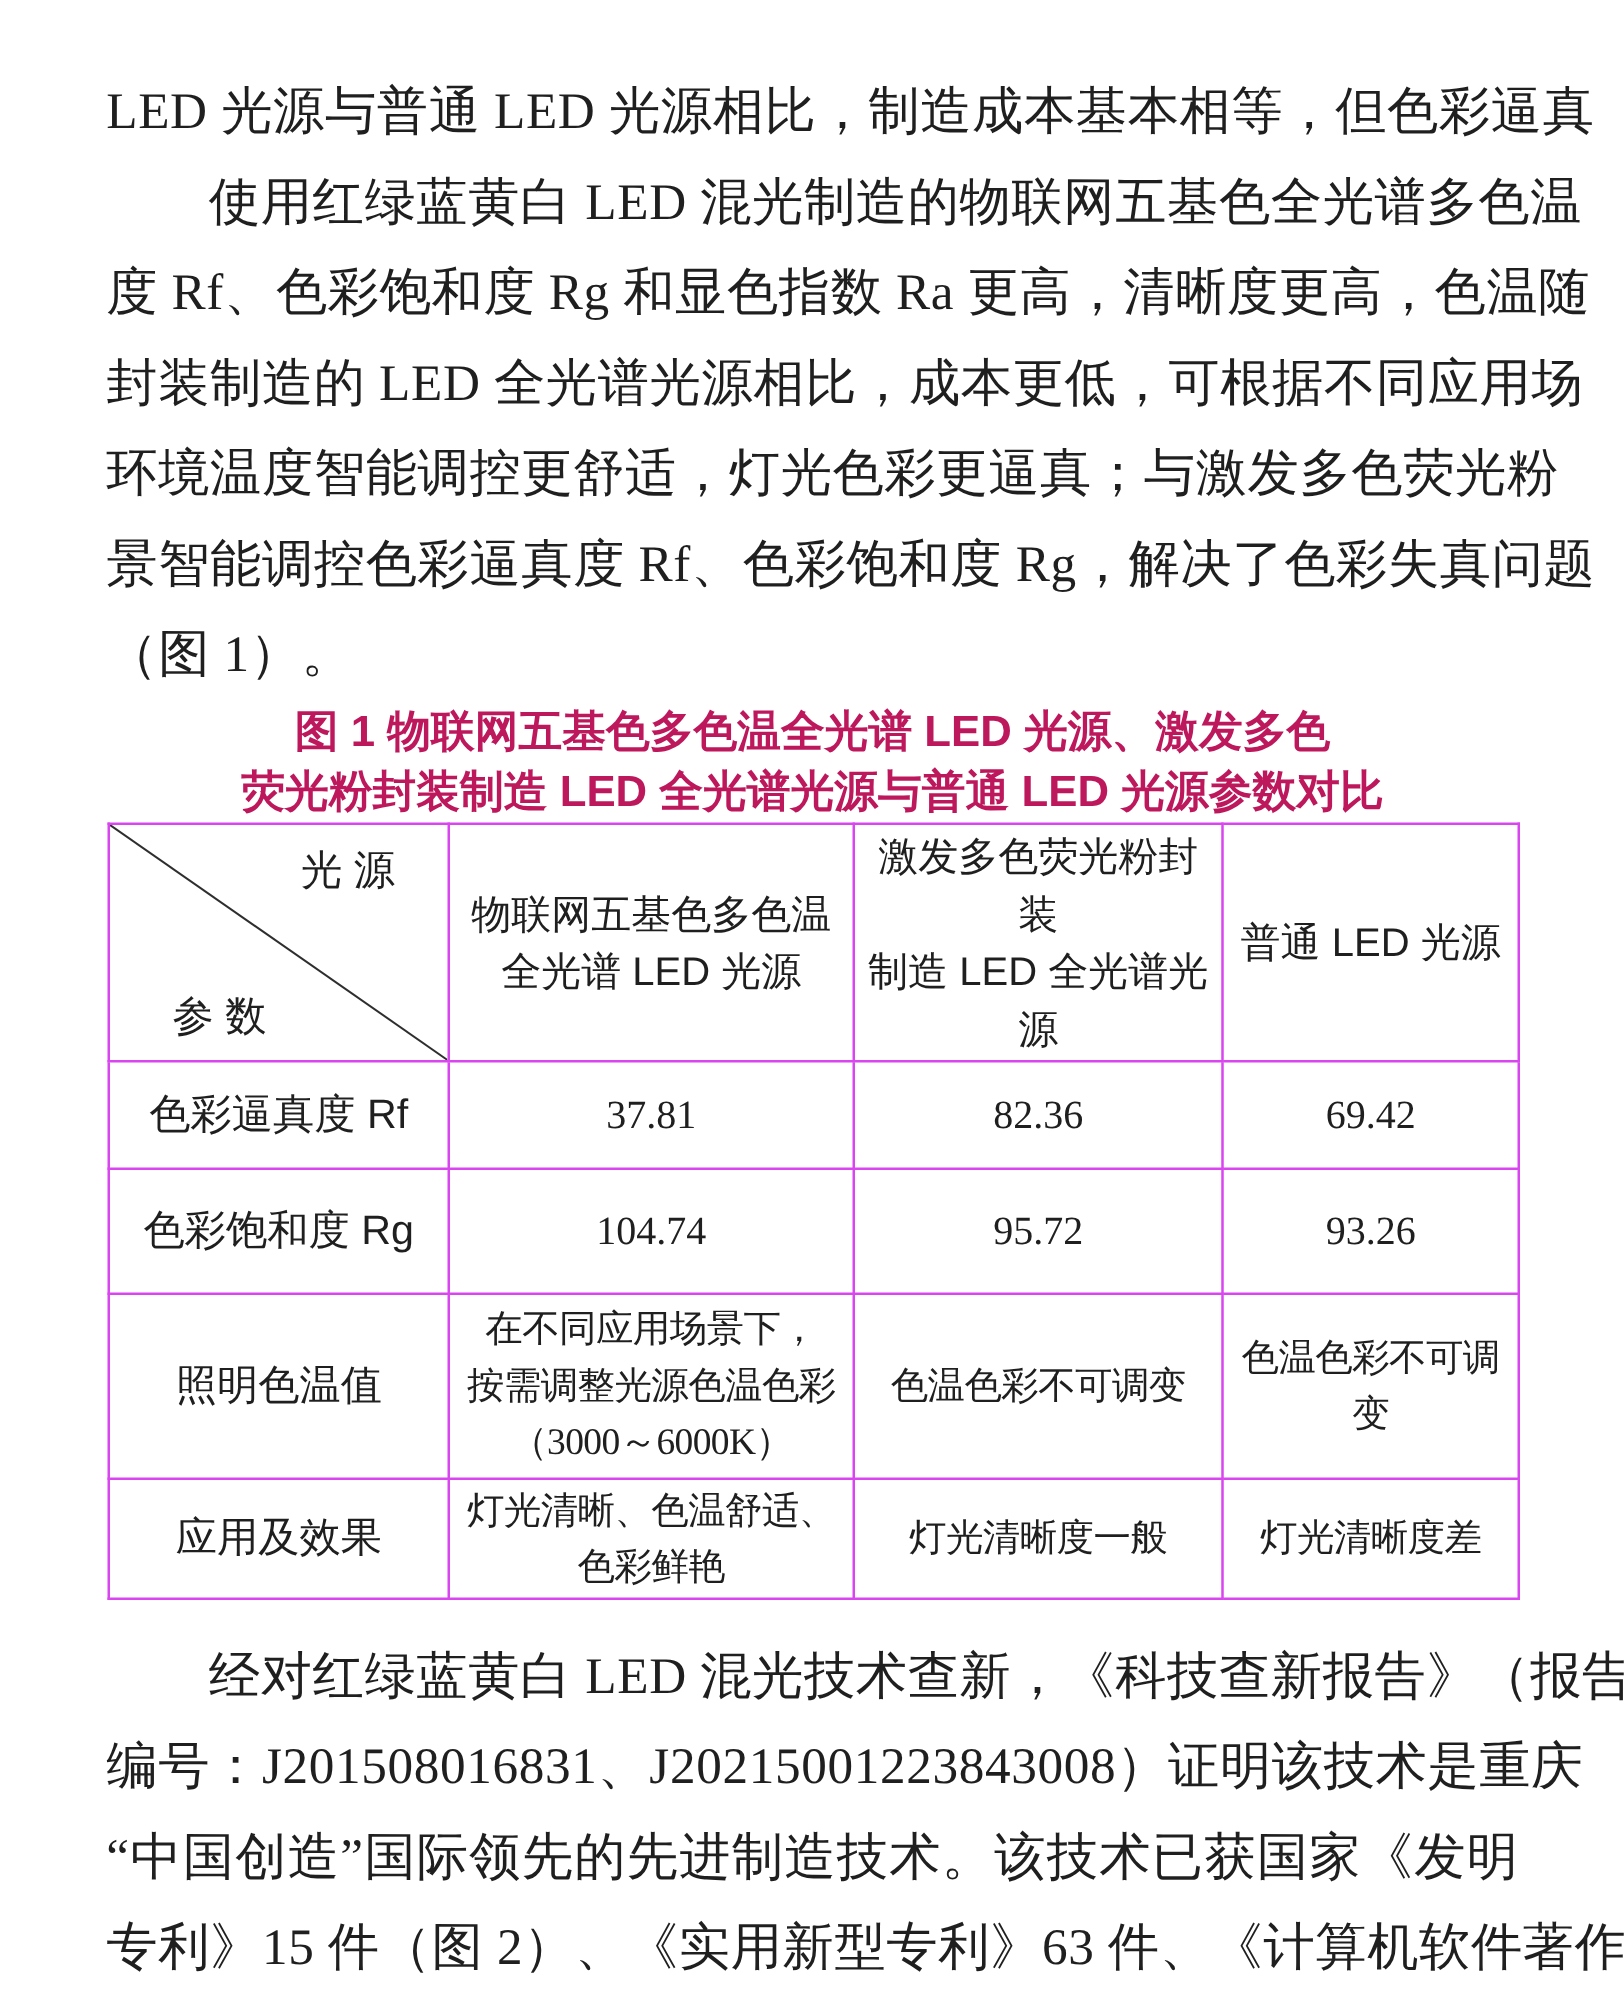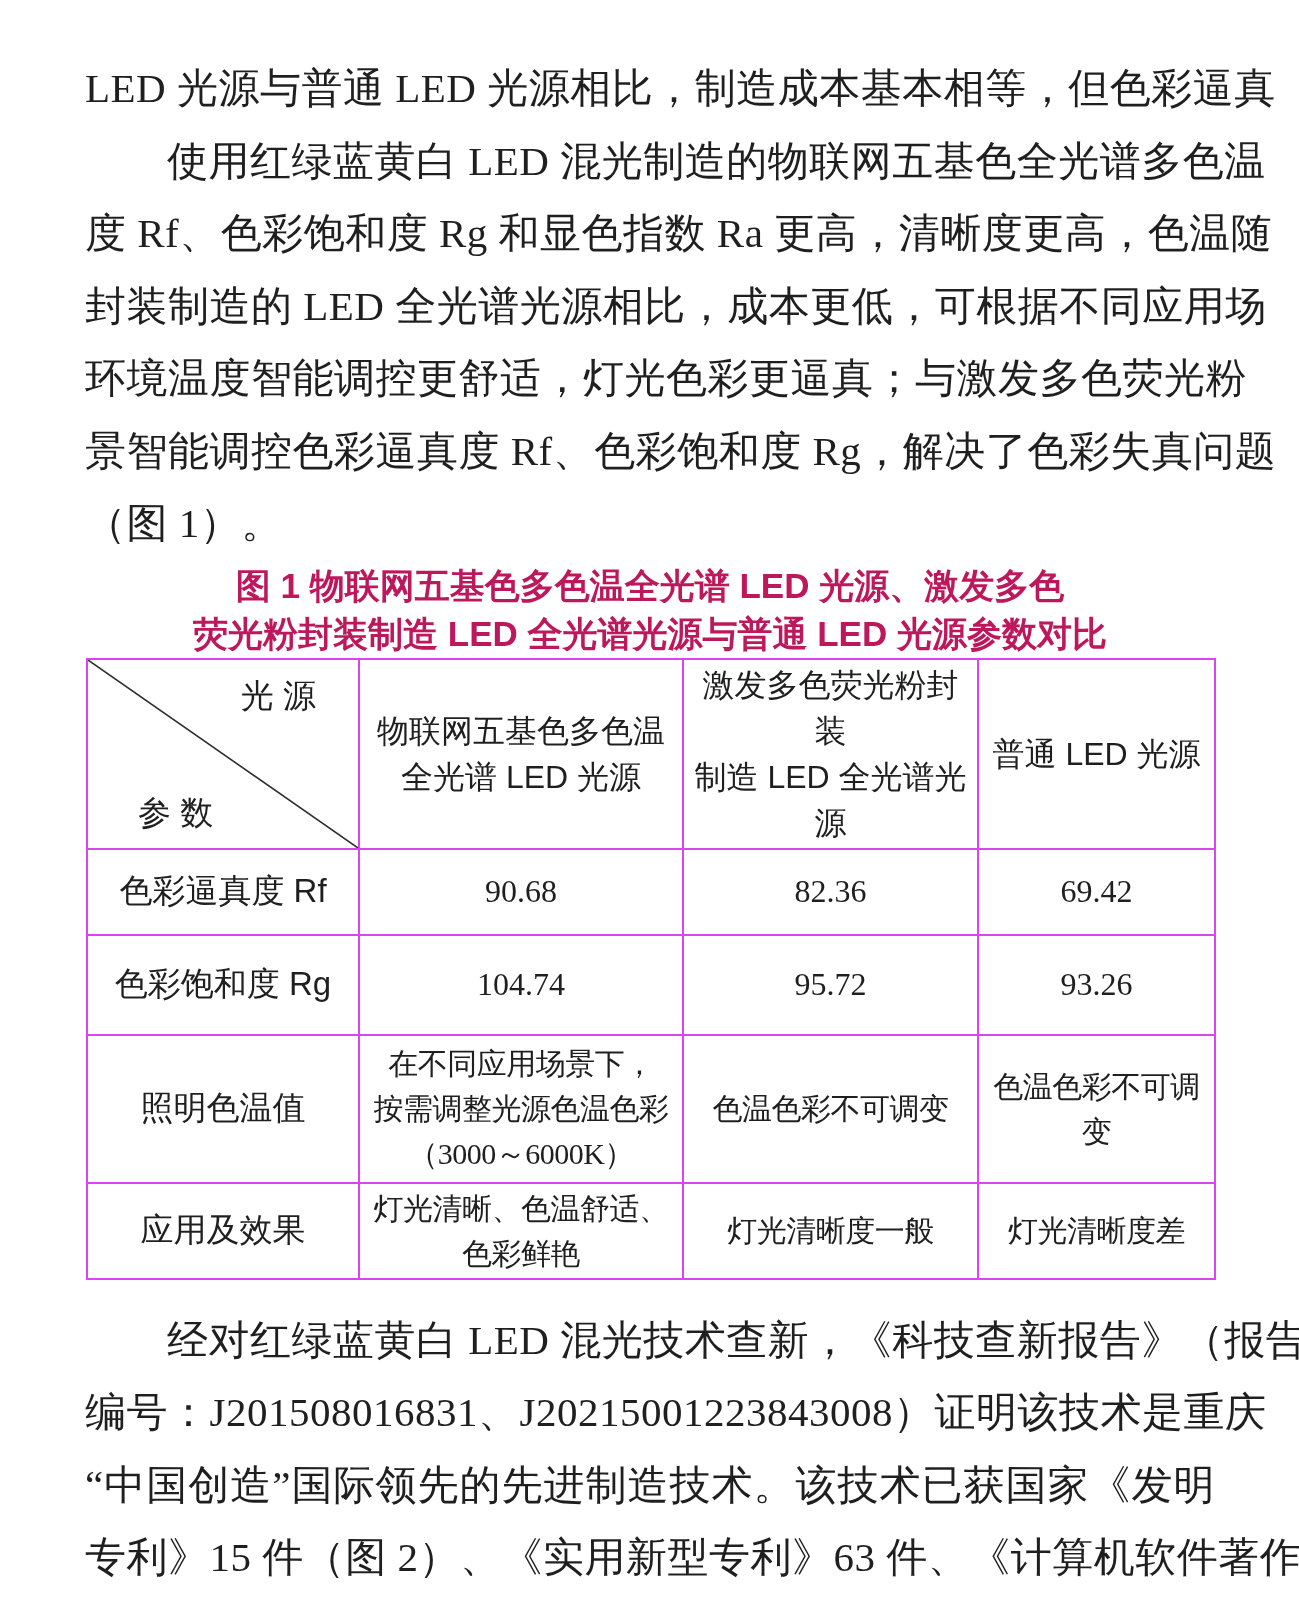--- a/index.html
+++ b/index.html
@@ -135,21 +135,21 @@
         <span class="corner-bottom">参 数</span>
       </td>
       <td class="col-head">物联网五基色多色温
 全光谱 LED 光源</td>
       <td class="col-head">激发多色荧光粉封装
 制造 LED 全光谱光源</td>
       <td class="col-head">普通 LED 光源</td>
     </tr>
     <tr class="r-rf">
       <td class="row-label">色彩逼真度 Rf</td>
-      <td class="num">90.68</td>
+      <td class="num">37.81</td>
       <td class="num">82.36</td>
       <td class="num">69.42</td>
     </tr>
     <tr class="r-rg">
       <td class="row-label">色彩饱和度 Rg</td>
       <td class="num">104.74</td>
       <td class="num">95.72</td>
       <td class="num">93.26</td>
     </tr>
     <tr class="r-cct">

